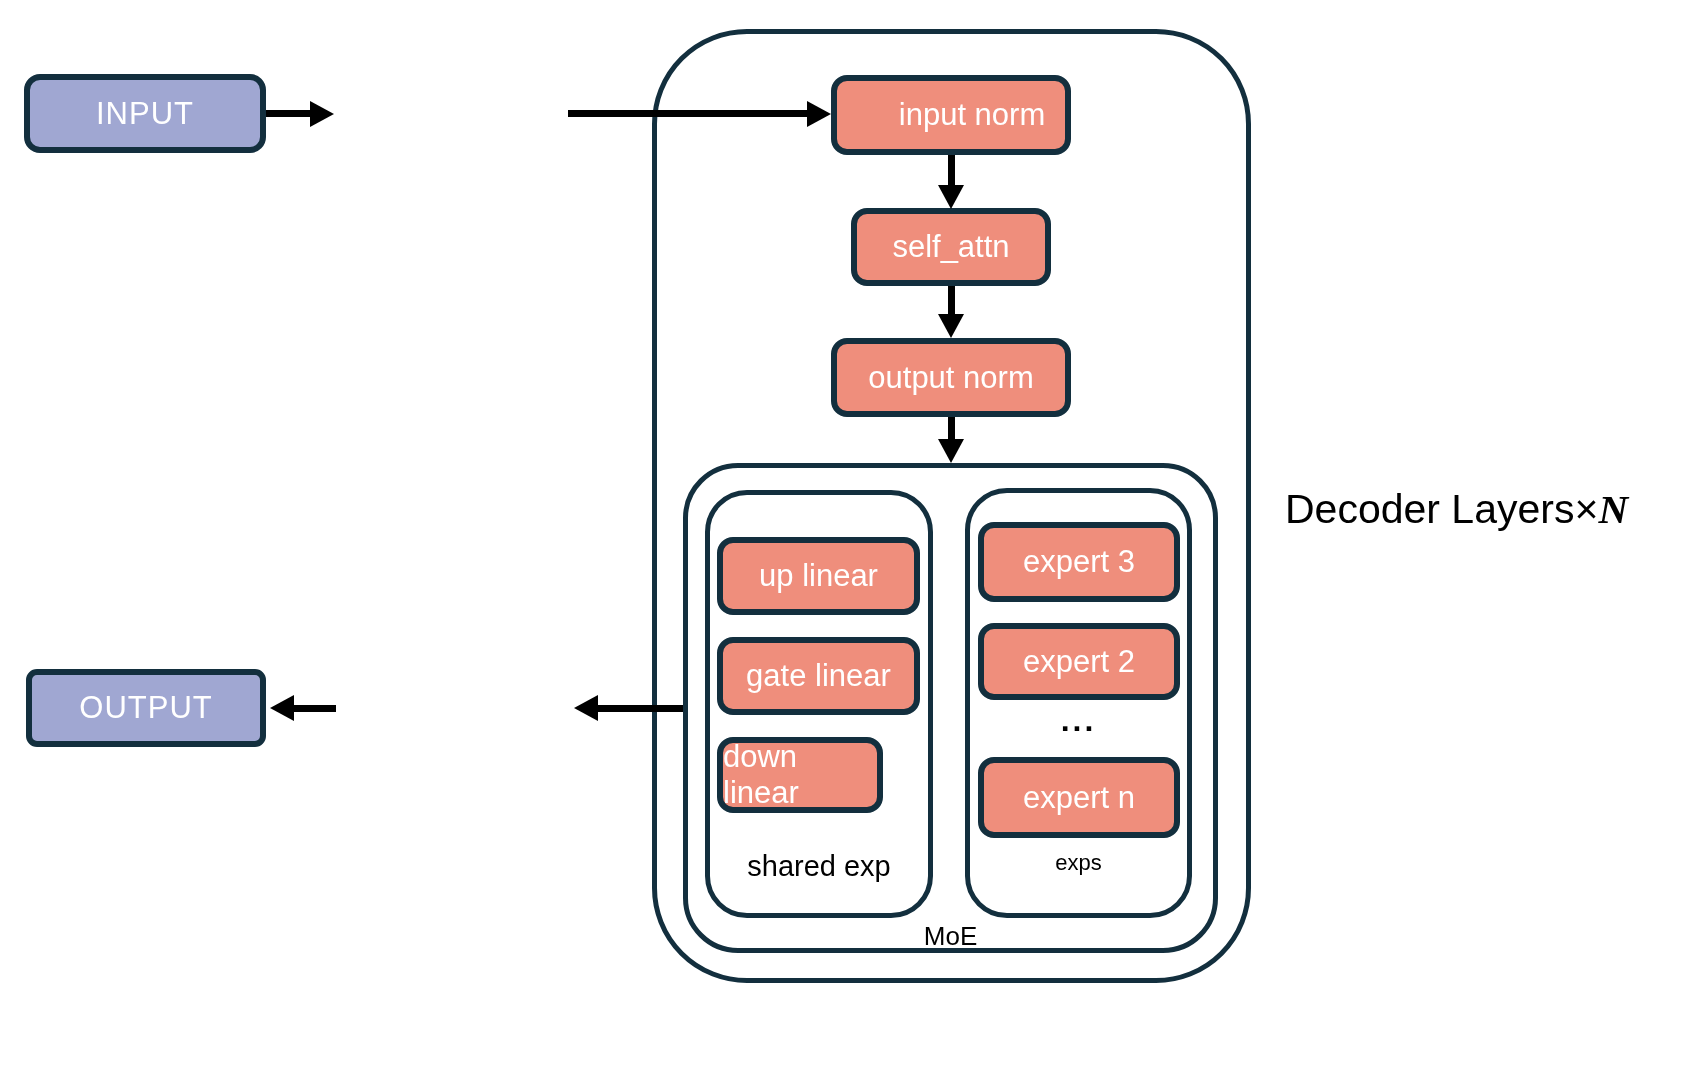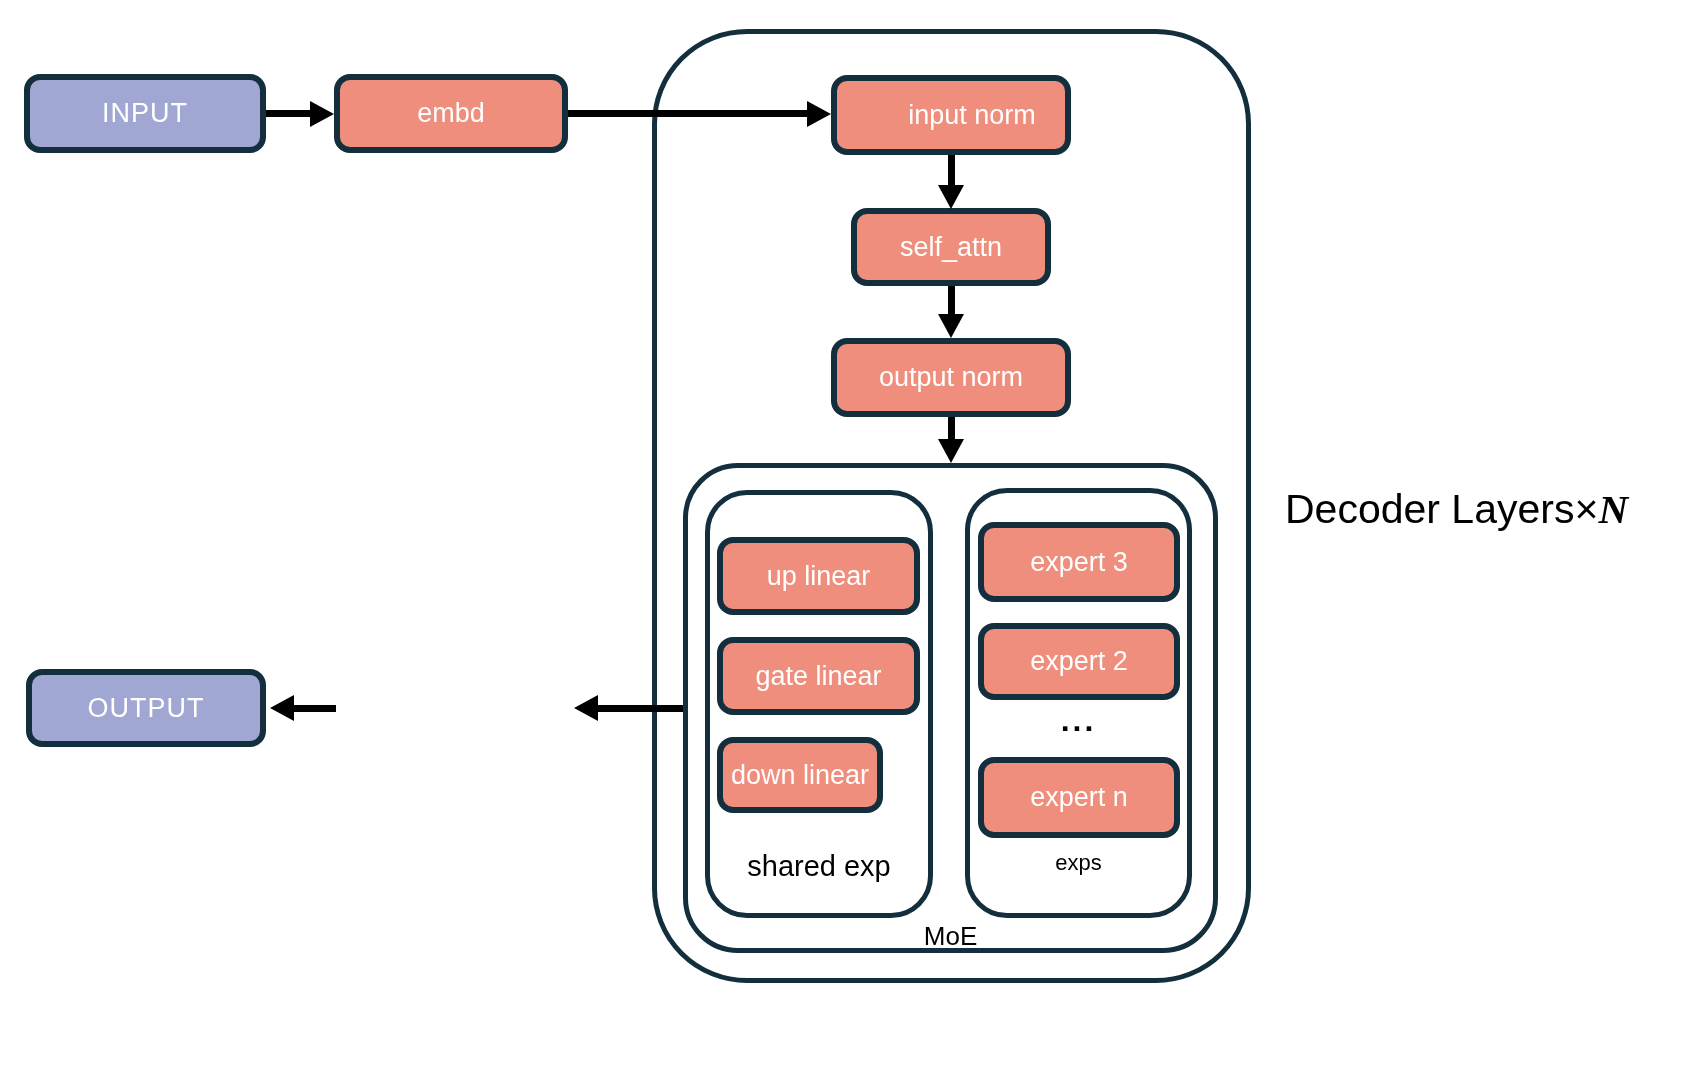--- a/index.html
+++ b/index.html
@@ -12,21 +12,21 @@
   }
   html,body{margin:0;padding:0;background:#fff;}
   .canvas{
     position:relative;width:1702px;height:1068px;background:#ffffff;
     font-family:"Liberation Sans", sans-serif;overflow:hidden;
   }
   .canvas *{box-sizing:border-box;}
   .box{
     position:absolute;display:flex;align-items:center;justify-content:center;
     border:6px solid var(--outline);border-radius:16px;
-    color:var(--text-on-block);font-size:27px;z-index:3;
+    color:var(--text-on-block);font-size:31px;z-index:3;
   }
   .salmon{background:var(--block-fill);}
   .purple{background:var(--io-fill);letter-spacing:1px;}
   .container{
     position:absolute;border:5px solid var(--outline);background:transparent;z-index:1;
   }
   .lbl{
     position:absolute;color:var(--label-text);text-align:center;z-index:2;
   }
   .hline,.vline{position:absolute;background:var(--arrow);z-index:4;}
@@ -54,35 +54,34 @@
   <div class="container" style="left:683px;top:463px;width:535px;height:490px;border-radius:55px;"></div>
   <div class="lbl" style="left:683px;top:921px;width:535px;font-size:26px;">MoE</div>
 
   <div class="container" style="left:705px;top:490px;width:228px;height:428px;border-radius:42px;"></div>
   <div class="lbl" style="left:705px;top:850px;width:228px;font-size:29px;">shared exp</div>
 
   <div class="container" style="left:965px;top:488px;width:227px;height:430px;border-radius:42px;"></div>
   <div class="lbl" style="left:965px;top:850px;width:227px;font-size:22px;">exps</div>
 
   <div class="box purple" style="left:24px;top:74px;width:242px;height:79px;">INPUT</div>
-  <div class="box salmon" style="left:334px;top:74px;width:234px;height:79px;">embd</div>
   <div class="box salmon" style="left:831px;top:75px;width:240px;height:80px;padding-left:42px;">input norm</div>
   <div class="box salmon" style="left:851px;top:208px;width:200px;height:78px;">self_attn</div>
   <div class="box salmon" style="left:831px;top:338px;width:240px;height:79px;">output norm</div>
 
   <div class="box salmon" style="left:717px;top:537px;width:203px;height:78px;">up linear</div>
   <div class="box salmon" style="left:717px;top:637px;width:203px;height:78px;">gate linear</div>
   <div class="box salmon" style="left:717px;top:737px;width:166px;height:76px;">down linear</div>
 
   <div class="box salmon" style="left:978px;top:522px;width:202px;height:80px;">expert 3</div>
   <div class="box salmon" style="left:978px;top:623px;width:202px;height:77px;">expert 2</div>
   <div class="lbl dots" style="left:965px;top:702px;width:227px;">...</div>
   <div class="box salmon" style="left:978px;top:757px;width:202px;height:81px;">expert n</div>
 
-  <div class="box purple" style="left:26px;top:669px;width:240px;height:78px;">OUTPUT</div>
+  <div class="box purple" style="left:26px;top:669px;width:240px;height:78px;border-radius:11px;">OUTPUT</div>
 
   <div>
     <div class="hline" style="left:266px;top:110px;width:46px;height:7px;"></div>
     <div class="head head-right" style="left:310px;top:101px;"></div>
   </div>
 
   <div>
     <div class="hline" style="left:568px;top:110px;width:241px;height:7px;"></div>
     <div class="head head-right" style="left:807px;top:101px;"></div>
   </div>

